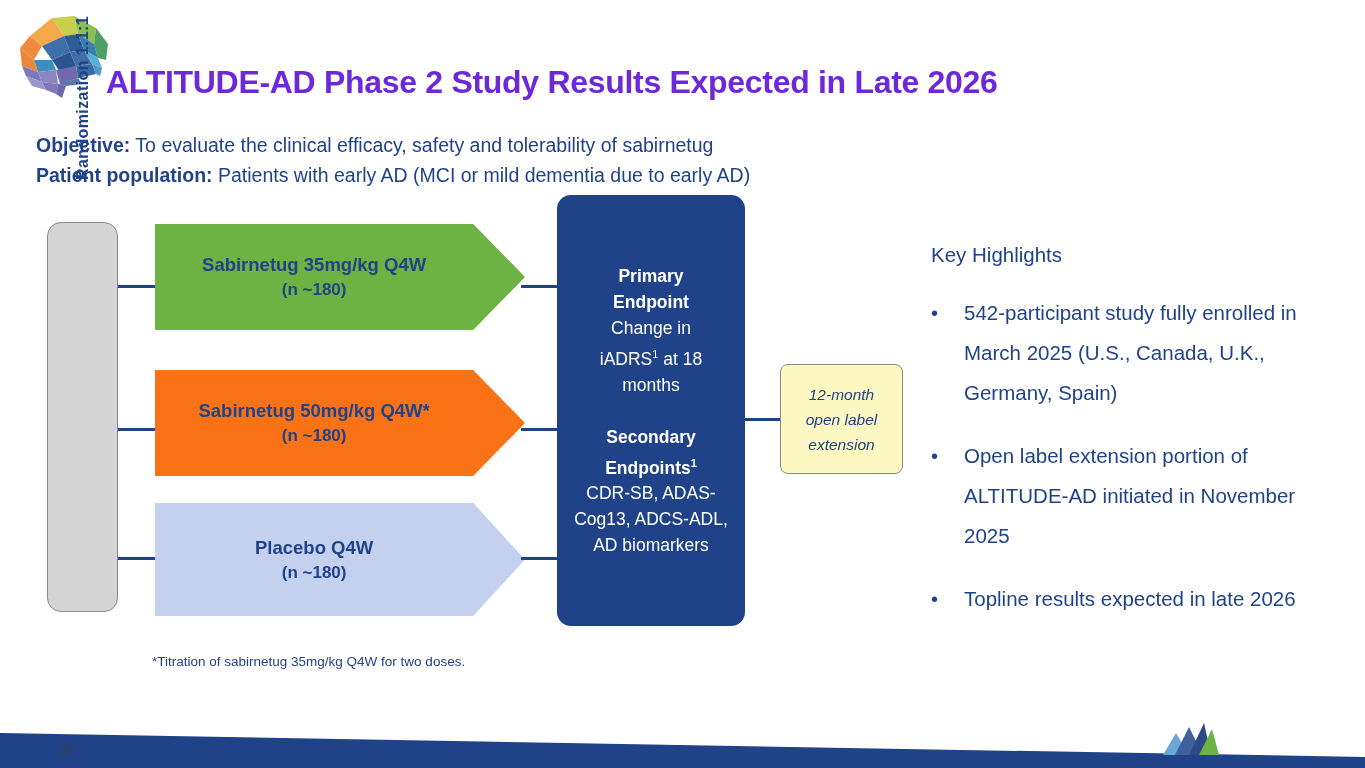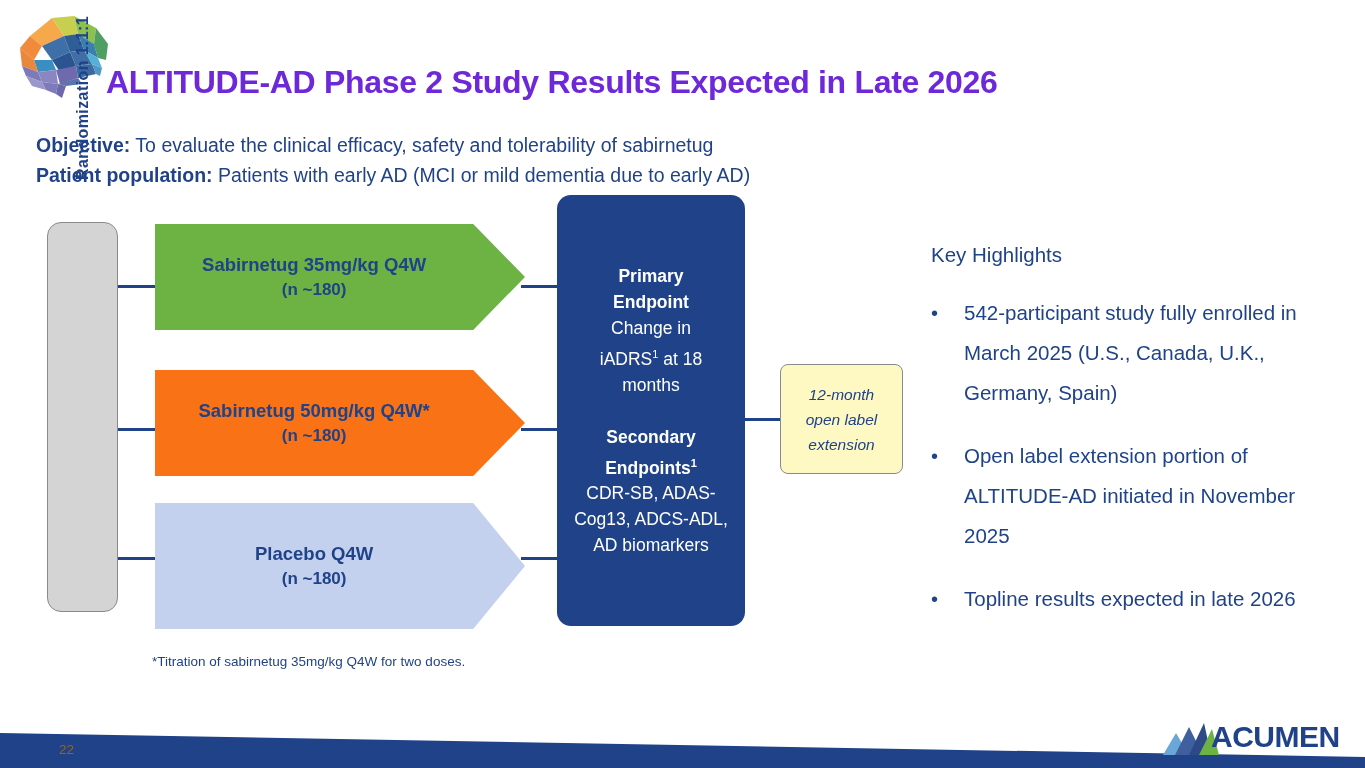--- a/index.html
+++ b/index.html
@@ -90,21 +90,21 @@
     text-align: center;
     color: #1f4288;
     clip-path: polygon(0 0, 86% 0, 100% 50%, 86% 100%, 0 100%);
   }
   .arm .arm-title { font-size: 18.5px; font-weight: bold; line-height: 26px; }
   .arm .arm-n { font-size: 17px; font-weight: bold; line-height: 24px; }
   .arm .inner { width: 72%; margin-right: 14%; }
 
   #arm-1 { left: 155px; top: 224px; width: 370px; height: 106px; background: #6cb344; }
   #arm-2 { left: 155px; top: 370px; width: 370px; height: 106px; background: #f97316; }
-  #arm-3 { left: 155px; top: 503px; width: 370px; height: 126px; background: #c3d1ee; }
+  #arm-3 { left: 155px; top: 503px; width: 370px; height: 113px; background: #c3d1ee; }
 
   .connector {
     position: absolute;
     height: 3.4px;
     background: #1f4288;
   }
   #conn-1 { left: 118px; top: 285px; width: 40px; }
   #conn-2 { left: 118px; top: 428px; width: 40px; }
   #conn-3 { left: 118px; top: 557px; width: 40px; }
   #conn-4 { left: 521px; top: 285px; width: 40px; }
@@ -215,21 +215,21 @@
     top: 0;
     width: 1365px;
     height: 768px;
     pointer-events: none;
   }
   #page-number {
     position: absolute;
     left: 59px;
     top: 742px;
     font-size: 13.5px;
-    color: #a16207;
+    color: #404040;
   }
   #acumen-logo {
     position: absolute;
     left: 1163px;
     top: 721px;
     width: 186px;
     height: 42px;
   }
   #acumen-wordmark {
     position: absolute;
@@ -365,15 +365,14 @@
     <polygon points="0,733 1365,757 1365,768 0,768" fill="#1f4288"></polygon>
   </svg>
   <div id="page-number">22</div>
 
   <svg id="acumen-logo" viewBox="0 0 186 42">
     <polygon points="0,34 13,12 26,34" fill="#6aa6d8"></polygon>
     <polygon points="12,34 26,6 40,34" fill="#3f5f9e"></polygon>
     <polygon points="26,34 41,2 48,34" fill="#2d4a86"></polygon>
     <polygon points="36,34 49,8 56,34" fill="#6cb344"></polygon>
   </svg>
-  <div id="acumen-wordmark">ACUMEN</div>
 
 </div>
 
 </body></html>

